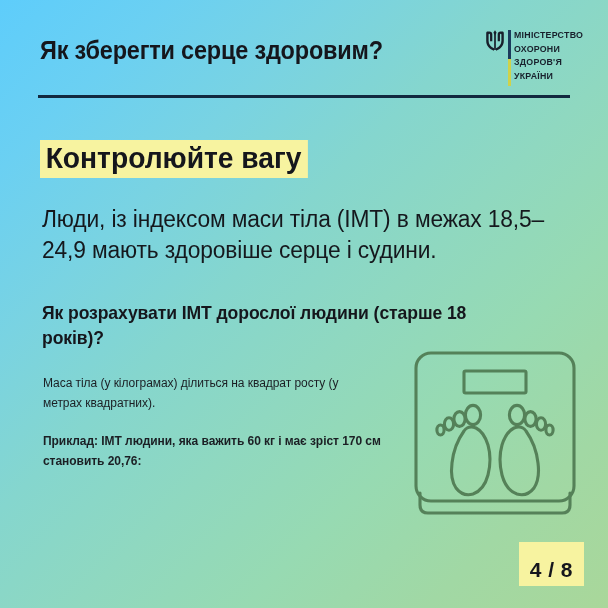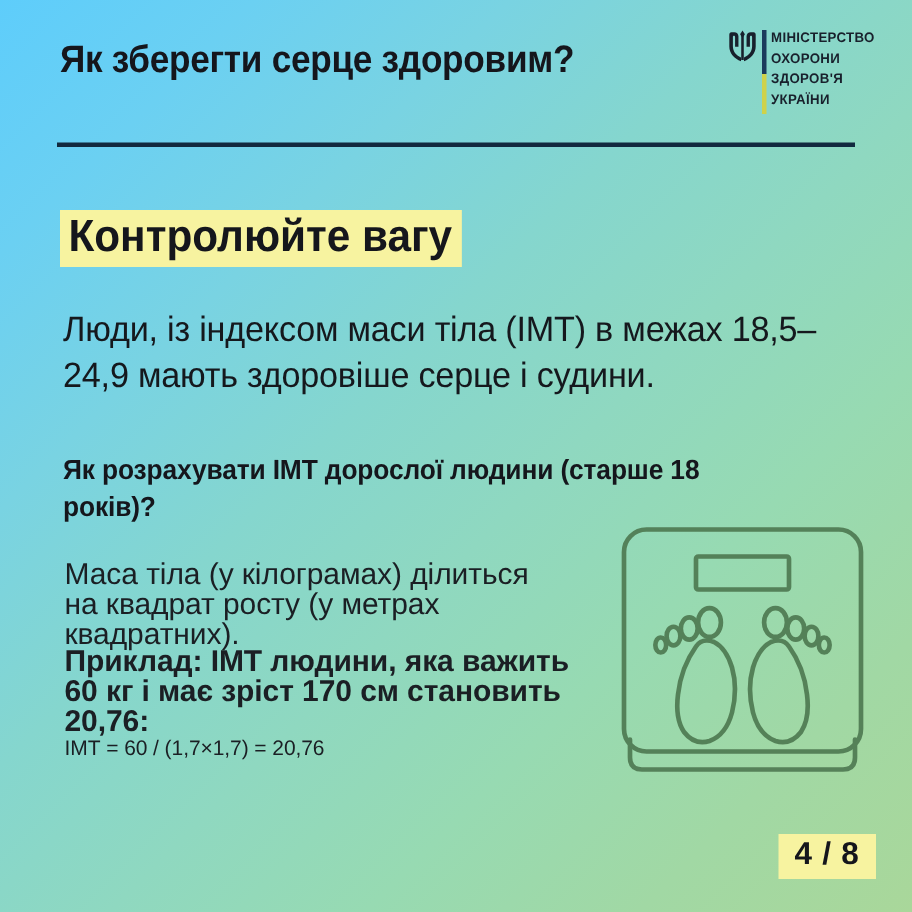--- a/index.html
+++ b/index.html
@@ -27,21 +27,21 @@
         #8FD8C0 56%,
         #97DAB2 70%,
         #A1D8A4 85%,
         #A9D79A 100%);
     overflow: hidden;
   }
 
   
   .header {
     position: absolute;
-    left: 0; right: 0; top: 0;
+    left: 0; right: 0; top: 10px;
     height: 96px;
   }
   .title {
     position: absolute;
     left: 40px;
     top: 26px;
     font-size: 25.5px;
     font-weight: bold;
     color: #15161c;
     letter-spacing: -0.2px;
@@ -133,21 +133,21 @@
     font-weight: bold;
     color: #15161c;
     letter-spacing: -0.1px;
     transform: scaleX(0.95);
     transform-origin: left top;
   }
 
   .smallblock {
     position: absolute;
     left: 43px;
-    font-size: 20px;
+    font-size: 12px;
     line-height: 20px;
     color: #1b1f24;
     letter-spacing: -0.05px;
   }
   .smallblock.b1 { top: 373px; width: 330px; }
   .smallblock.b2 { top: 431px; width: 340px; font-weight: bold; }
   .smallblock.b3 { top: 488px; width: 320px; font-size: 14px; }
 
   
   .scale-wrap {
@@ -161,21 +161,21 @@
 
   
   .pager {
     position: absolute;
     right: 24px;
     bottom: 22px;
     background: #f7f3a0;
     color: #15161c;
     font-size: 21px;
     font-weight: bold;
-    padding: 3px 11px 5px 11px;
+    padding: 17px 11px 5px 11px;
     line-height: 1.05;
     letter-spacing: 0.5px;
   }
 </style>
 </head>
 <body>
 
 <div id="poster">
 
   <div class="header">
@@ -213,21 +213,20 @@
   </div>
 
   <div class="lede">Люди, із індексом маси тіла (ІМТ) в межах 18,5–24,9 мають здоровіше серце і судини.</div>
 
   <div class="subheading">Як розрахувати ІМТ дорослої людини (старше 18 років)?</div>
 
   <div class="smallblock b1">Маса тіла (у кілограмах) ділиться на квадрат росту (у метрах квадратних).</div>
 
   <div class="smallblock b2">Приклад:  ІМТ людини, яка важить 60 кг і має зріст 170 см становить 20,76:</div>
 
-  <div class="smallblock b3">ІМТ = 60 / (1,7×1,7) = 20,76</div>
 
   <div class="scale-wrap">
     <svg viewBox="0 0 180 190" xmlns="http://www.w3.org/2000/svg" aria-hidden="true">
       <g fill="none" stroke="#4f7a52" stroke-width="3.1" stroke-linecap="round" stroke-linejoin="round" opacity="0.92">
 
         <path d="M12 148 L12 160 Q12 168 20 168 L154 168 Q162 168 162 160 L162 148"></path>
 
         <rect x="8" y="8" width="158" height="148" rx="15" ry="15"></rect>
 
         <rect x="56" y="26" width="62" height="22" rx="1.5" ry="1.5"></rect>

